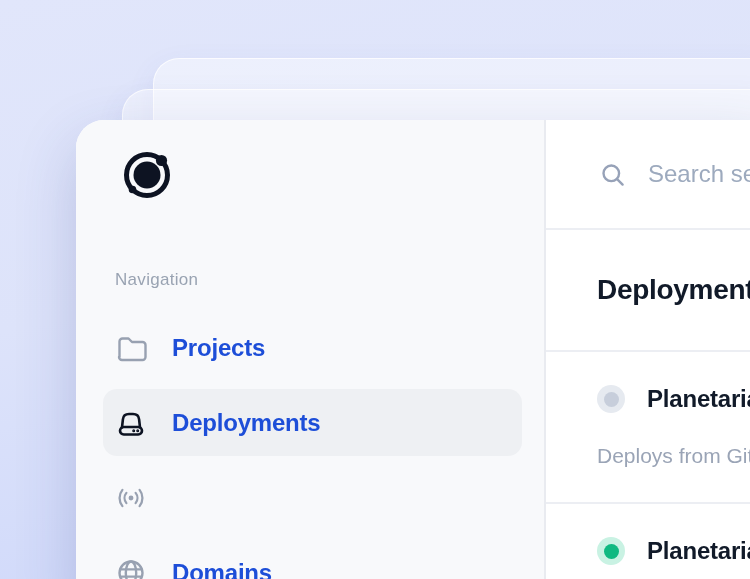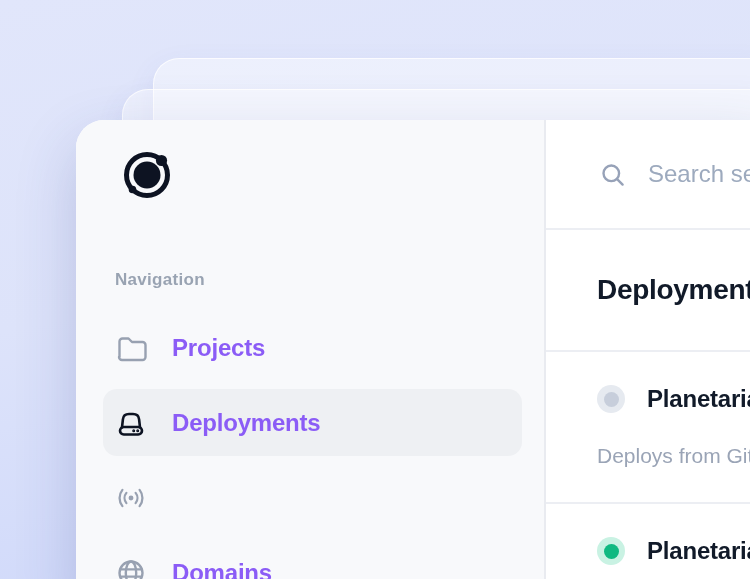--- a/index.html
+++ b/index.html
@@ -38,31 +38,31 @@
   .sidebar {
     position: relative;
     width: 470px;
     flex: 0 0 470px;
     background: #f8f9fb;
     border-right: 2px solid #e9ebf0;
   }
   .logo { position: absolute; left: 45px; top: 29px; width: 52px; height: 52px; }
   .nav-label {
     position: absolute; left: 39px; top: 150px;
-    font-size: 17px; font-weight: 700; color: #99a3b2; letter-spacing: 0.3px;
+    font-size: 17px; font-weight: 400; color: #99a3b2; letter-spacing: 0.3px;
   }
   .nav { position: absolute; left: 27px; top: 194px; width: 419px; list-style: none; }
   .nav-item {
     height: 67px; margin-bottom: 8px; border-radius: 14px;
     display: flex; align-items: center; gap: 24px;
     padding-left: 11px; cursor: pointer;
   }
   .nav-item.active { background: #eef0f3; }
   .nav-icon { width: 34px; height: 34px; flex: 0 0 34px; display: flex; align-items: center; justify-content: center; }
-  .nav-text { font-size: 24px; font-weight: 700; color: #8b5cf6; letter-spacing: -0.2px; }
+  .nav-text { font-size: 24px; font-weight: 700; color: #1d4ed8; letter-spacing: -0.2px; }
 
   
   .content { position: relative; flex: 1 1 auto; background: #ffffff; }
   .search-row { position: relative; height: 110px; border-bottom: 2px solid #eceef3; }
   .search-icon { position: absolute; left: 54px; top: 42px; }
   .search-input {
     position: absolute; left: 102px; top: 0; height: 100%; width: 260px;
     border: none; outline: none; background: transparent;
     font-family: "Liberation Sans", sans-serif;
     font-size: 24px; color: #3b4556;

